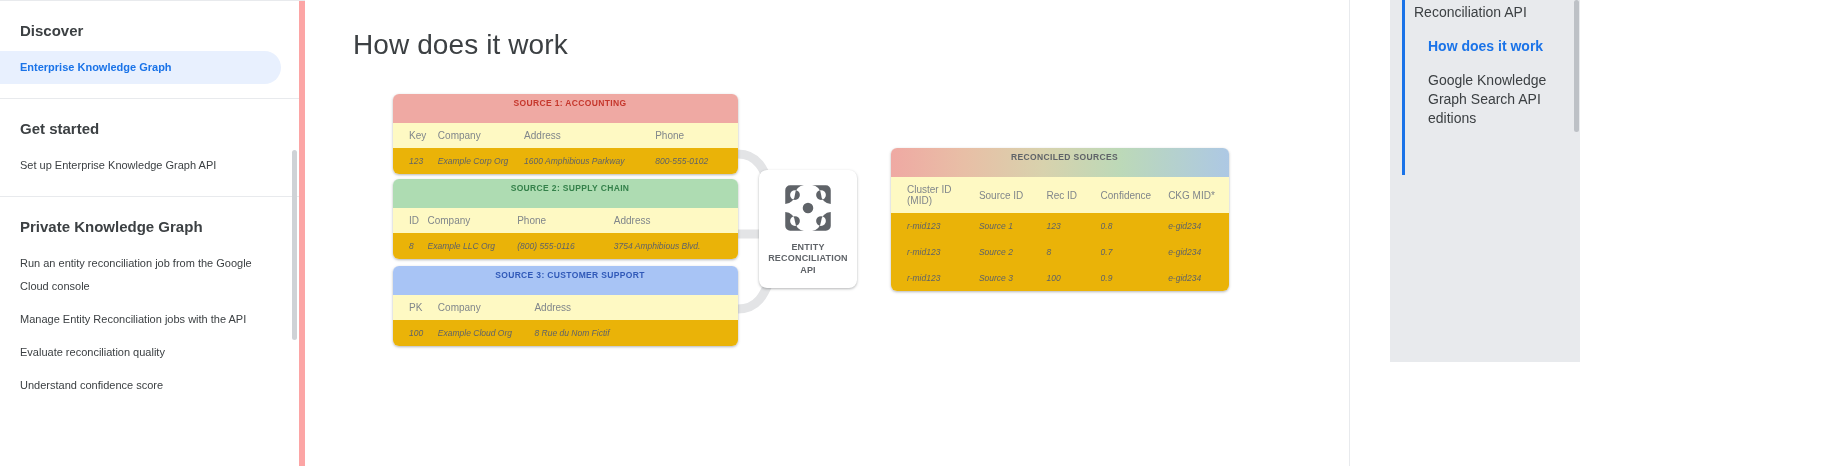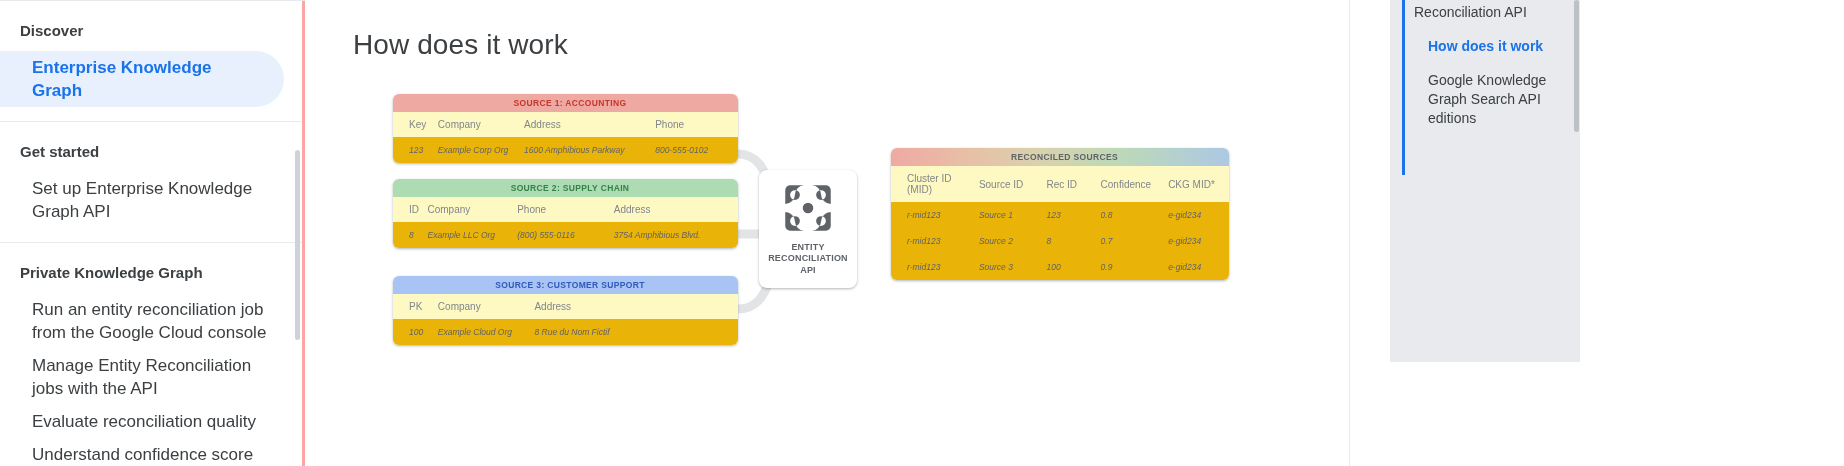--- a/index.html
+++ b/index.html
@@ -7,34 +7,34 @@
     width: 1844px; height: 466px;
     font-family: "Liberation Sans", sans-serif;
     background: #ffffff;
     overflow: hidden;
   }
   .page { position: relative; width: 1844px; height: 466px; display: flex; }
 
   
   .left-nav {
     width: 305px; height: 466px; background: #fff;
-    border-right: 3px solid #fca5a5;
+    border-right: 6px solid #fca5a5;
     position: relative; flex: 0 0 305px;
   }
   .left-nav-inner { padding: 0 0 0 0; }
   .nav-top-rule { height: 1px; background: #e8eaed; margin: 0 0 0 0; width: 305px; }
   .nav-section { padding: 14px 0 14px 0; }
   .nav-section + .nav-section { border-top: 1px solid #e8eaed; }
   .nav-heading {
     font-size: 15px; font-weight: bold; color: #3c4043;
     padding: 6px 20px 10px 20px; line-height: 20px;
   }
   .nav-item {
-    font-size: 17px; color: #3c4043; line-height: 23px;
-    padding: 5px 24px 5px 32px; display: block; cursor: pointer;
+    font-size: 11px; color: #3c4043; line-height: 23px;
+    padding: 5px 24px 5px 20px; display: block; cursor: pointer;
   }
   .nav-item.active {
     color: #1a73e8; font-weight: bold;
     background: #e8f0fe;
     border-radius: 0 100px 100px 0;
     margin-right: 18px;
   }
   .left-scrollbar {
     position: absolute; right: 2px; top: 150px;
     width: 5px; height: 190px; background: #cfd2d6; border-radius: 3px;
@@ -59,21 +59,21 @@
   }
   .diagram svg.connectors { position: absolute; left: 0; top: 0; }
 
   .card {
     position: absolute; background: #fff;
     border-radius: 6px; overflow: hidden;
     box-shadow: 0 1px 3px rgba(60,64,67,.28), 0 1px 2px rgba(60,64,67,.12);
     font-size: 9px;
   }
   .card-banner {
-    height: 18px; line-height: 18px; text-align: center;
+    height: 29px; line-height: 18px; text-align: center;
     font-size: 8.5px; font-weight: bold; letter-spacing: .35px; padding-left: 9px;
   }
   .banner-red   { background: #efa9a3; color: #c5372c; }
   .banner-green { background: #aedcb2; color: #34814a; }
   .banner-blue  { background: #a8c4f5; color: #3059b8; }
   .banner-grad  { background: linear-gradient(90deg,#efa9a3 0%, #e8bfa6 22%, #d8d2ad 45%, #bcd9b8 68%, #adc8e4 100%); color: #5f6368; }
 
   .card table { width: 100%; border-collapse: collapse; table-layout: fixed; }
   .card th {
     font-size: 10px; font-weight: normal; color: #80868b;
@@ -219,21 +219,21 @@
               <tbody>
                 <tr>
                   <td>8</td>
                   <td>Example LLC Org</td>
                   <td>(800) 555-0116</td>
                   <td>3754 Amphibious Blvd.</td>
                 </tr>
               </tbody>
             </table>
           </div>
-        <div class="card" id="card-src-2" style="left:0px; top:182px; width:345px;">
+        <div class="card" id="card-src-2" style="left:0px; top:172px; width:345px;">
             <div class="card-banner banner-blue">SOURCE 3: CUSTOMER SUPPORT</div>
             <table>
               <colgroup>
                 <col style="width: 13%;">
                 <col style="width: 28%;">
                 <col style="width: 59%;">
               </colgroup>
               <thead>
                 <tr class="hdr">
                   <th>PK</th>

